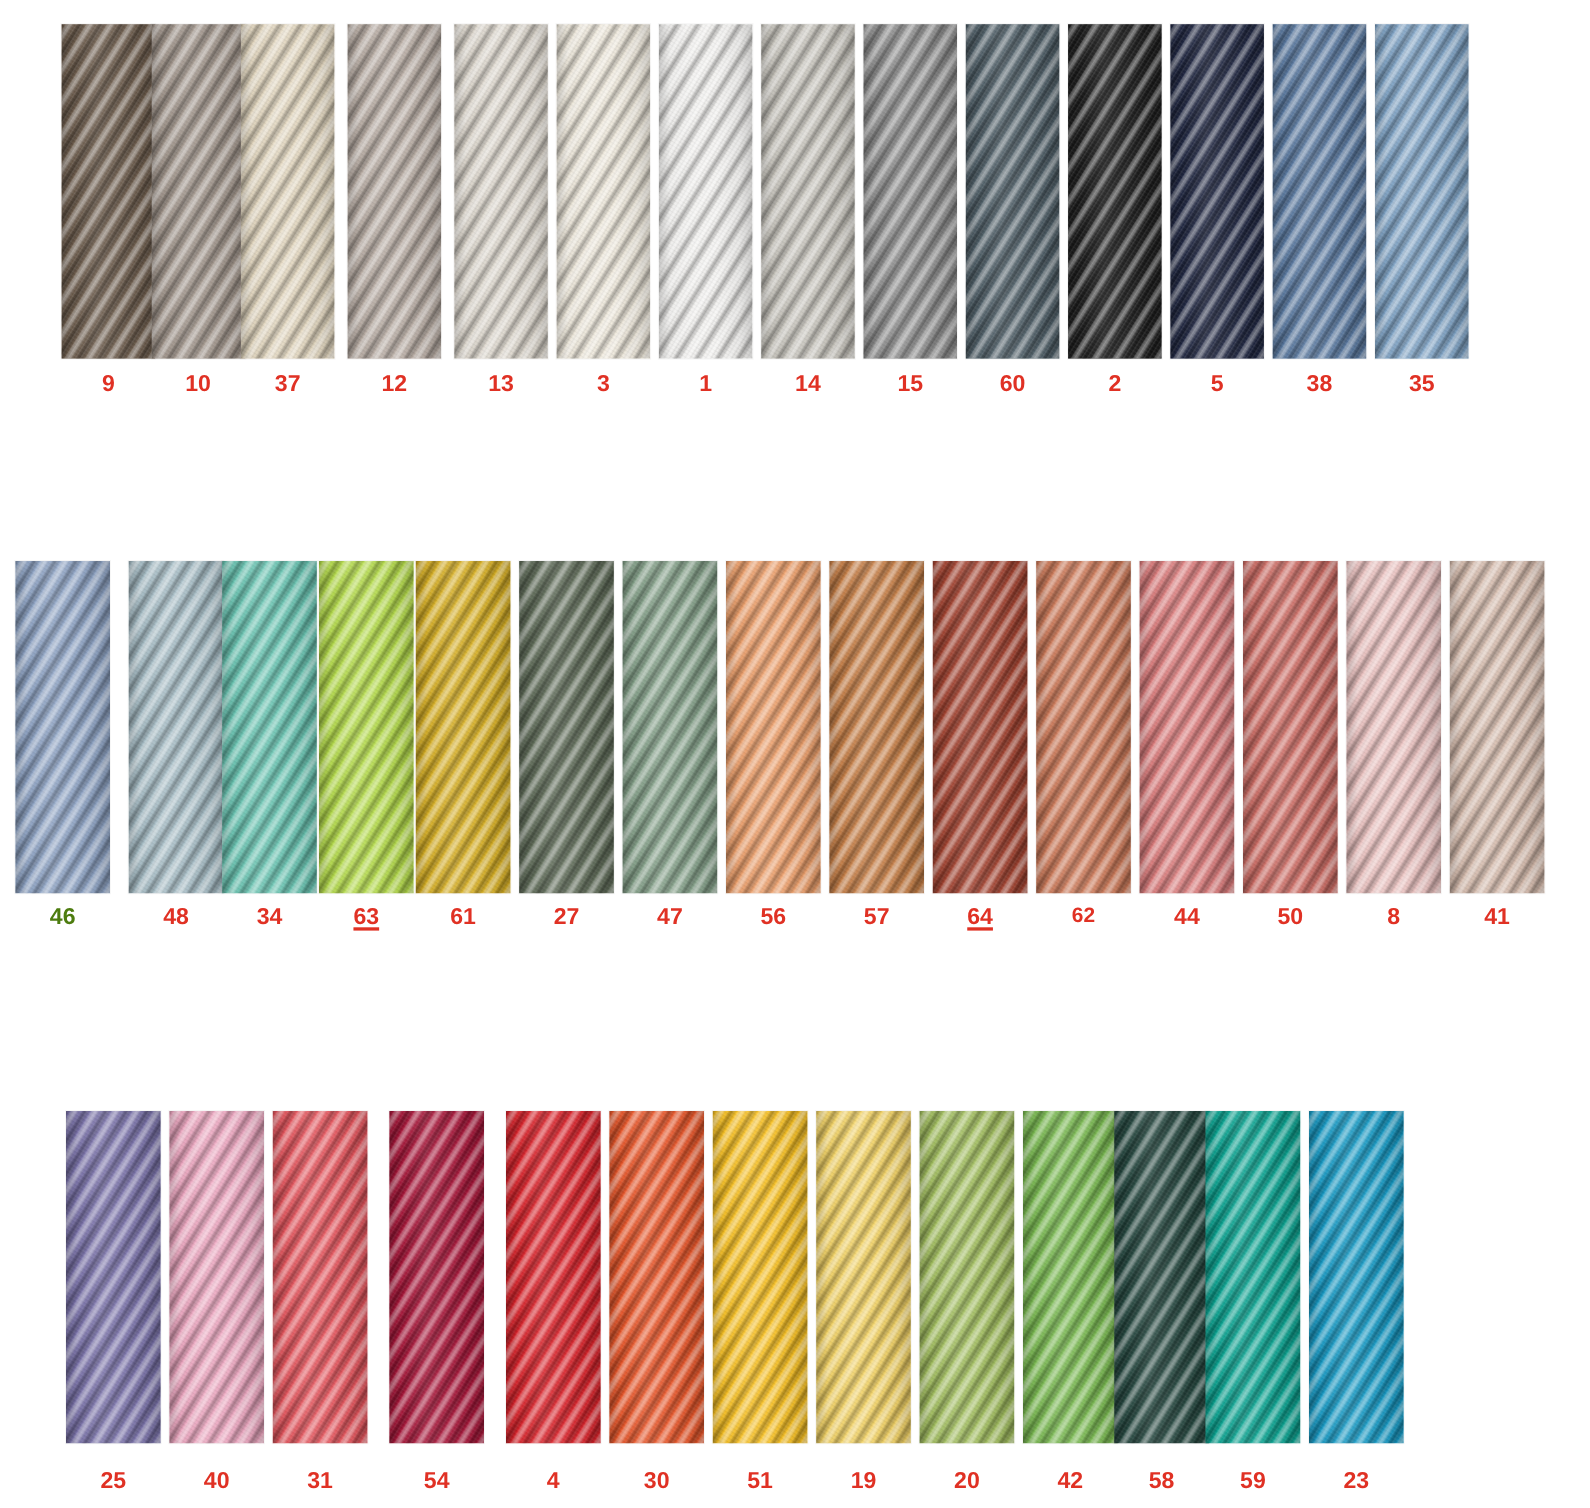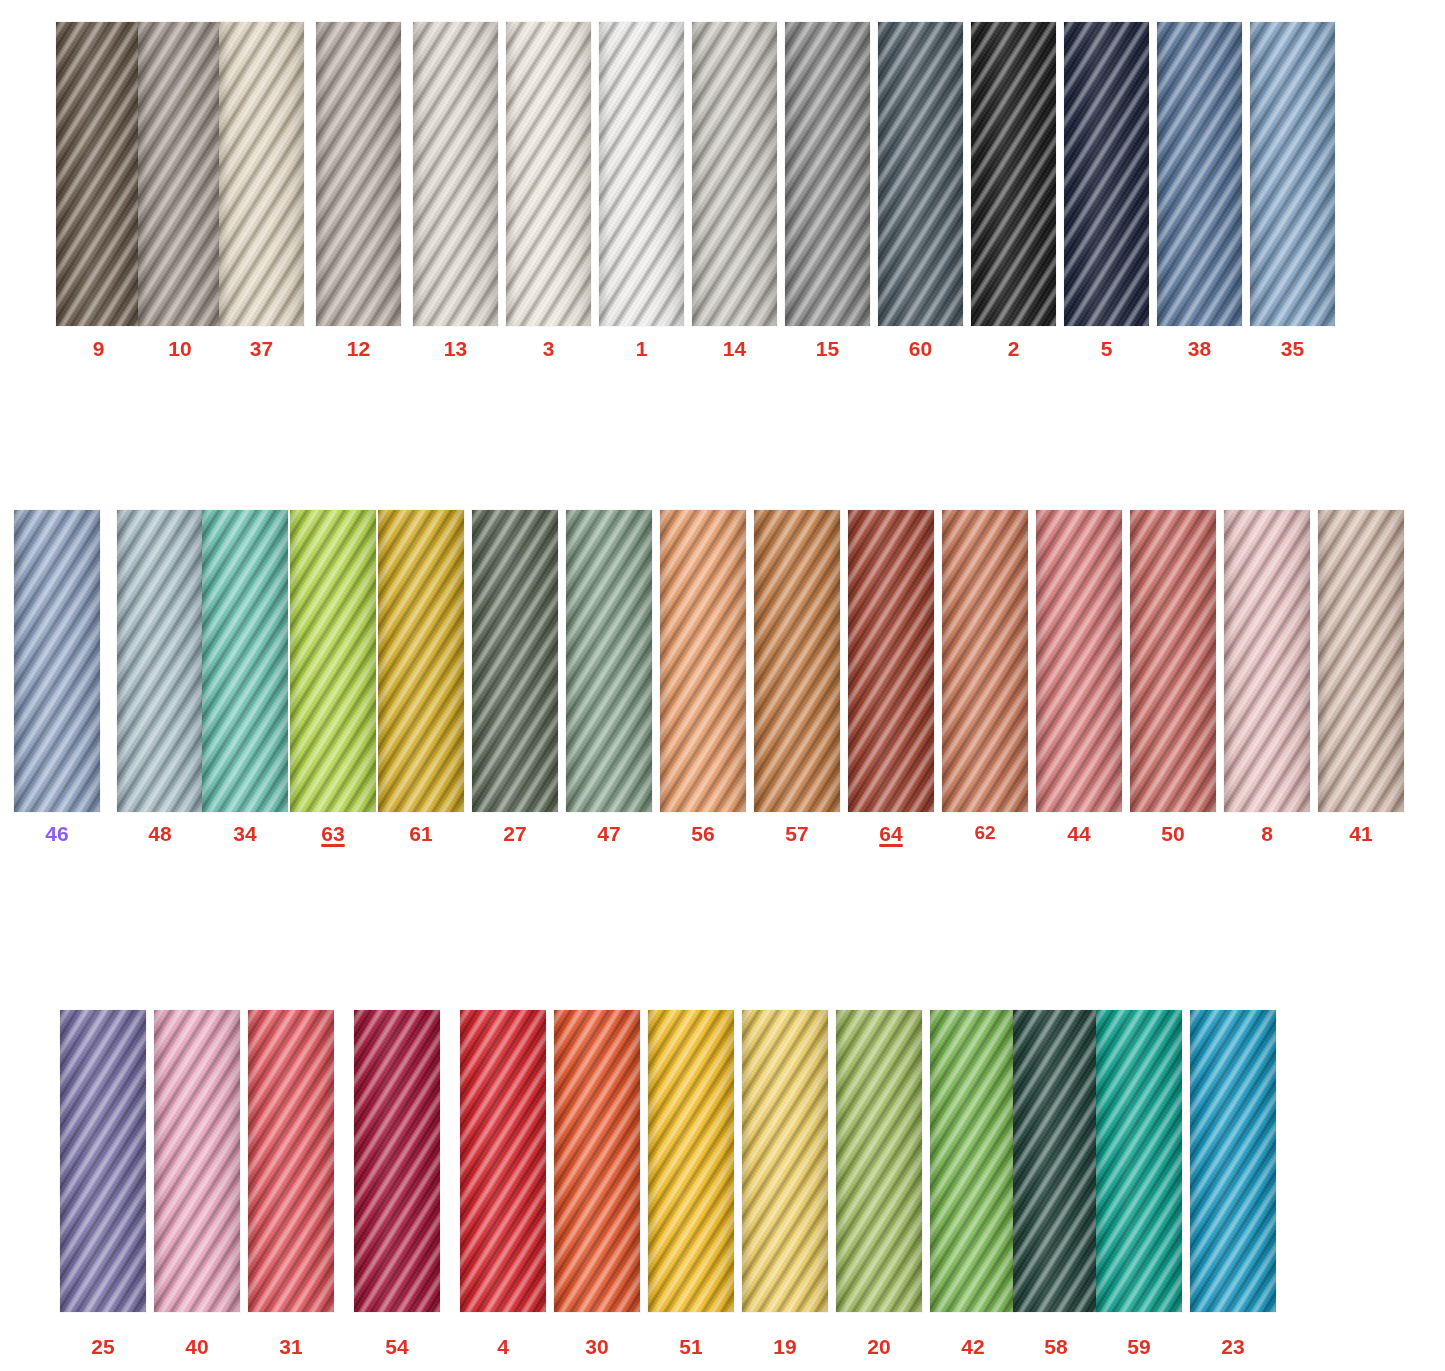--- a/index.html
+++ b/index.html
@@ -138,21 +138,21 @@
         <div class="label" style="font-size: 21px; color: rgb(224, 49, 36); margin-top: 12px;">38</div>
       </div>
       <div class="swatch-cell" style="width: 85px;">
         <div class="swatch" style="width: 85px; height: 304px; background-color: rgb(127, 164, 199);"></div>
         <div class="label" style="font-size: 21px; color: rgb(224, 49, 36); margin-top: 12px;">35</div>
       </div>
     </div>
     <div class="row" style="top: 510px; left: 14px; gap: 8px;">
       <div class="swatch-cell" style="width: 86px;">
         <div class="swatch" style="width: 86px; height: 302px; background-color: rgb(142, 164, 198);"></div>
-        <div class="label" style="font-size: 21px; color: #8b5cf6; margin-top: 11px;">46</div>
+        <div class="label" style="font-size: 21px; color: #4d7c0f; margin-top: 11px;">46</div>
       </div>
       <div class="swatch-cell" style="width: 86px; padding-left: 18px;">
         <div class="swatch" style="width: 86px; height: 302px; background-color: rgb(168, 191, 200);"></div>
         <div class="label" style="font-size: 21px; color: rgb(224, 49, 36); margin-top: 11px;">48</div>
       </div>
       <div class="swatch-cell" style="width: 86px;">
         <div class="swatch" style="width: 86px; height: 302px; background-color: rgb(105, 199, 180);"></div>
         <div class="label" style="font-size: 21px; color: rgb(224, 49, 36); margin-top: 11px;">34</div>
       </div>
       <div class="swatch-cell" style="width: 74px;">

